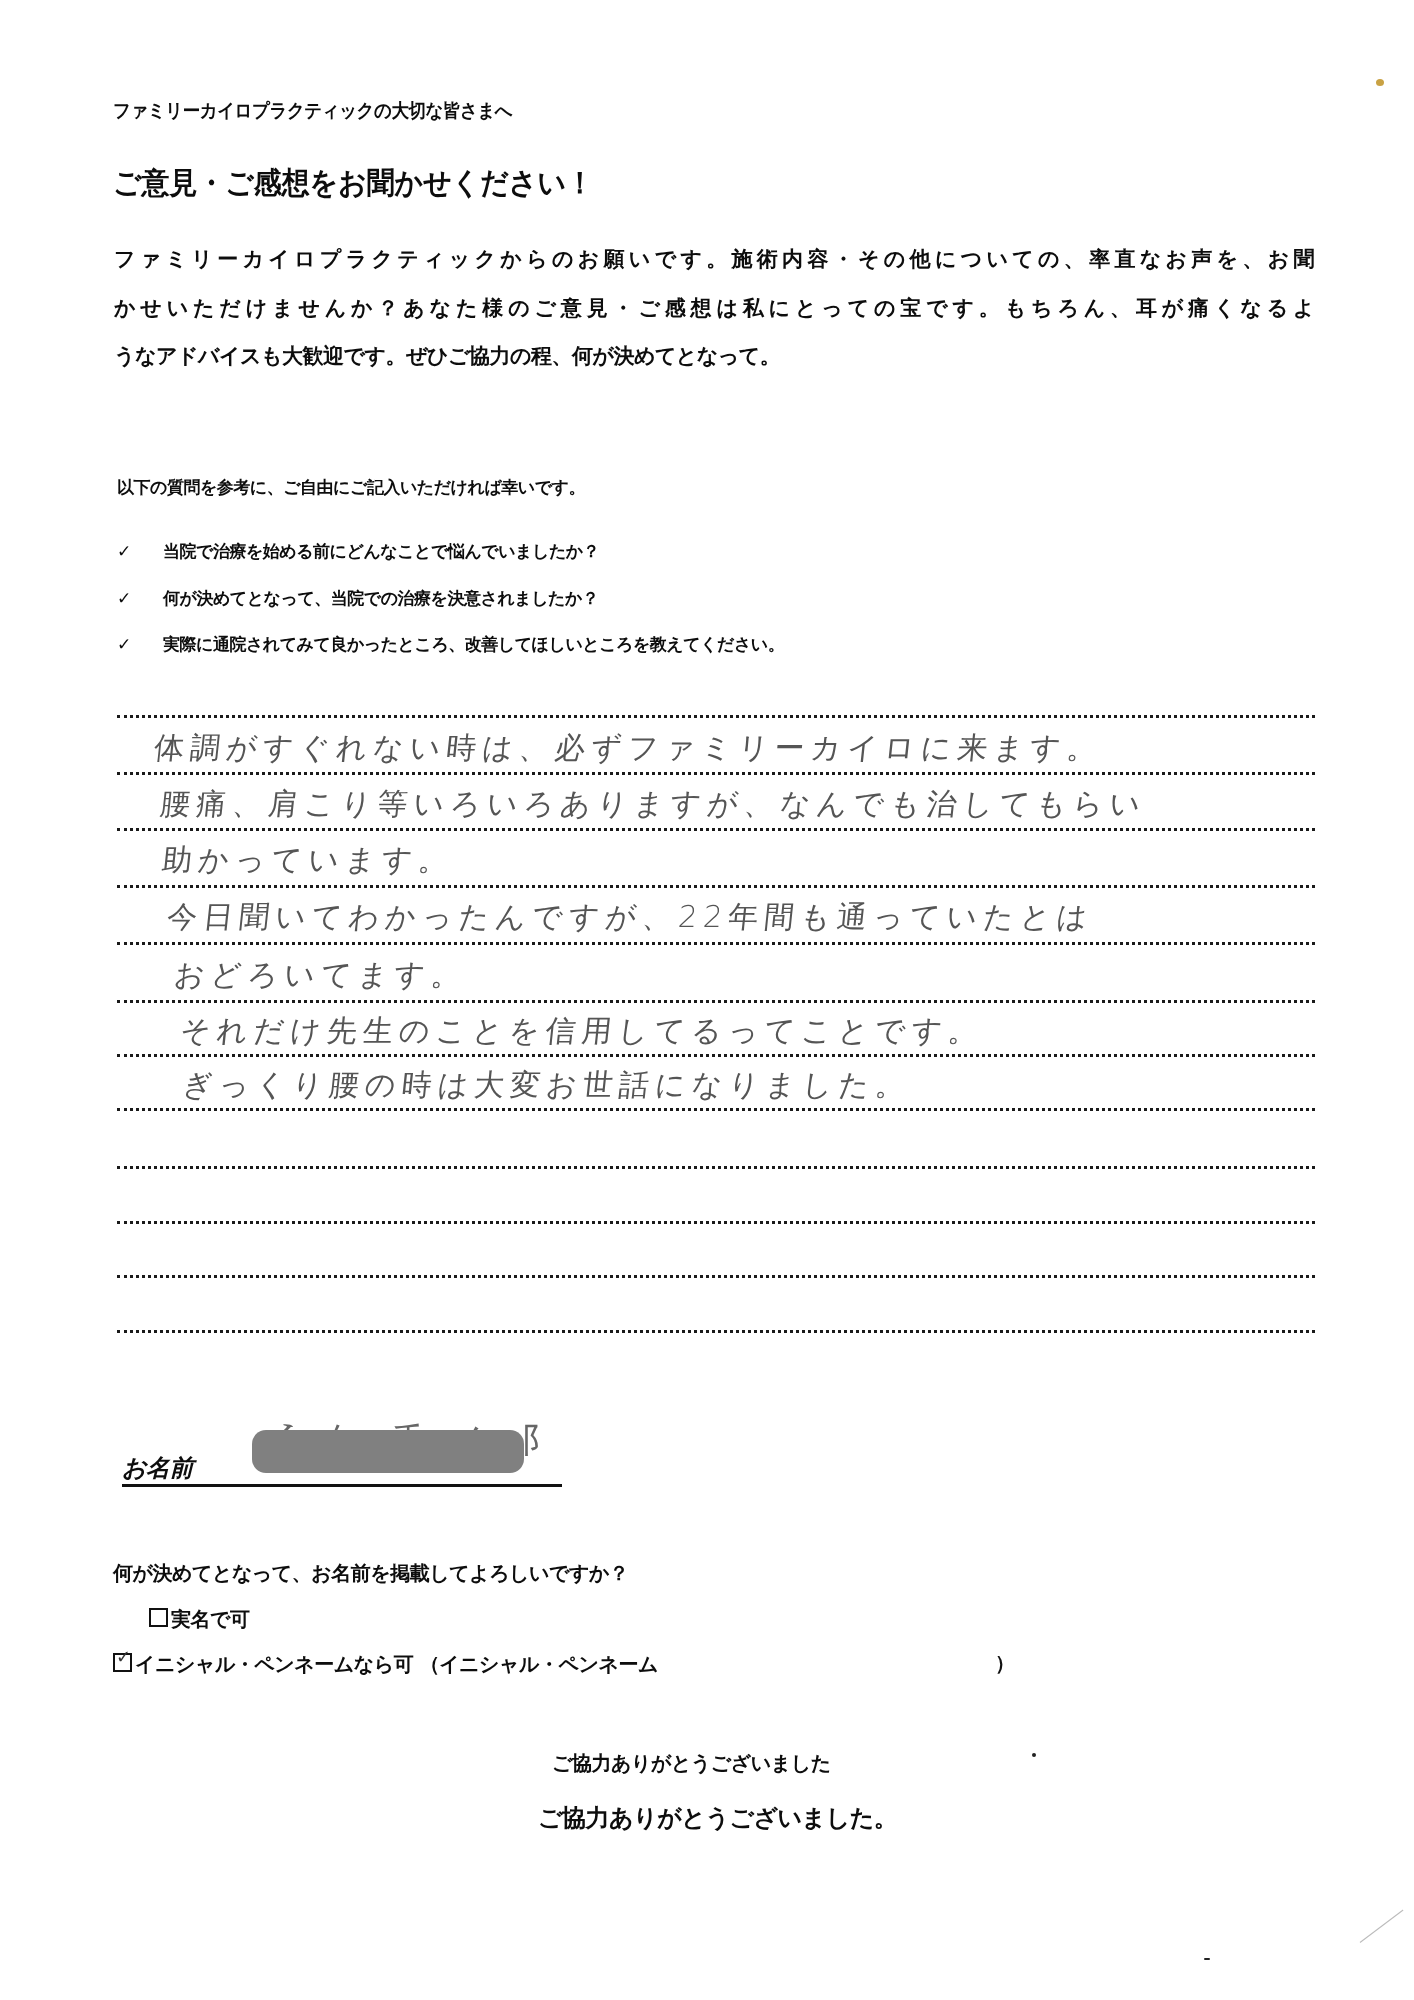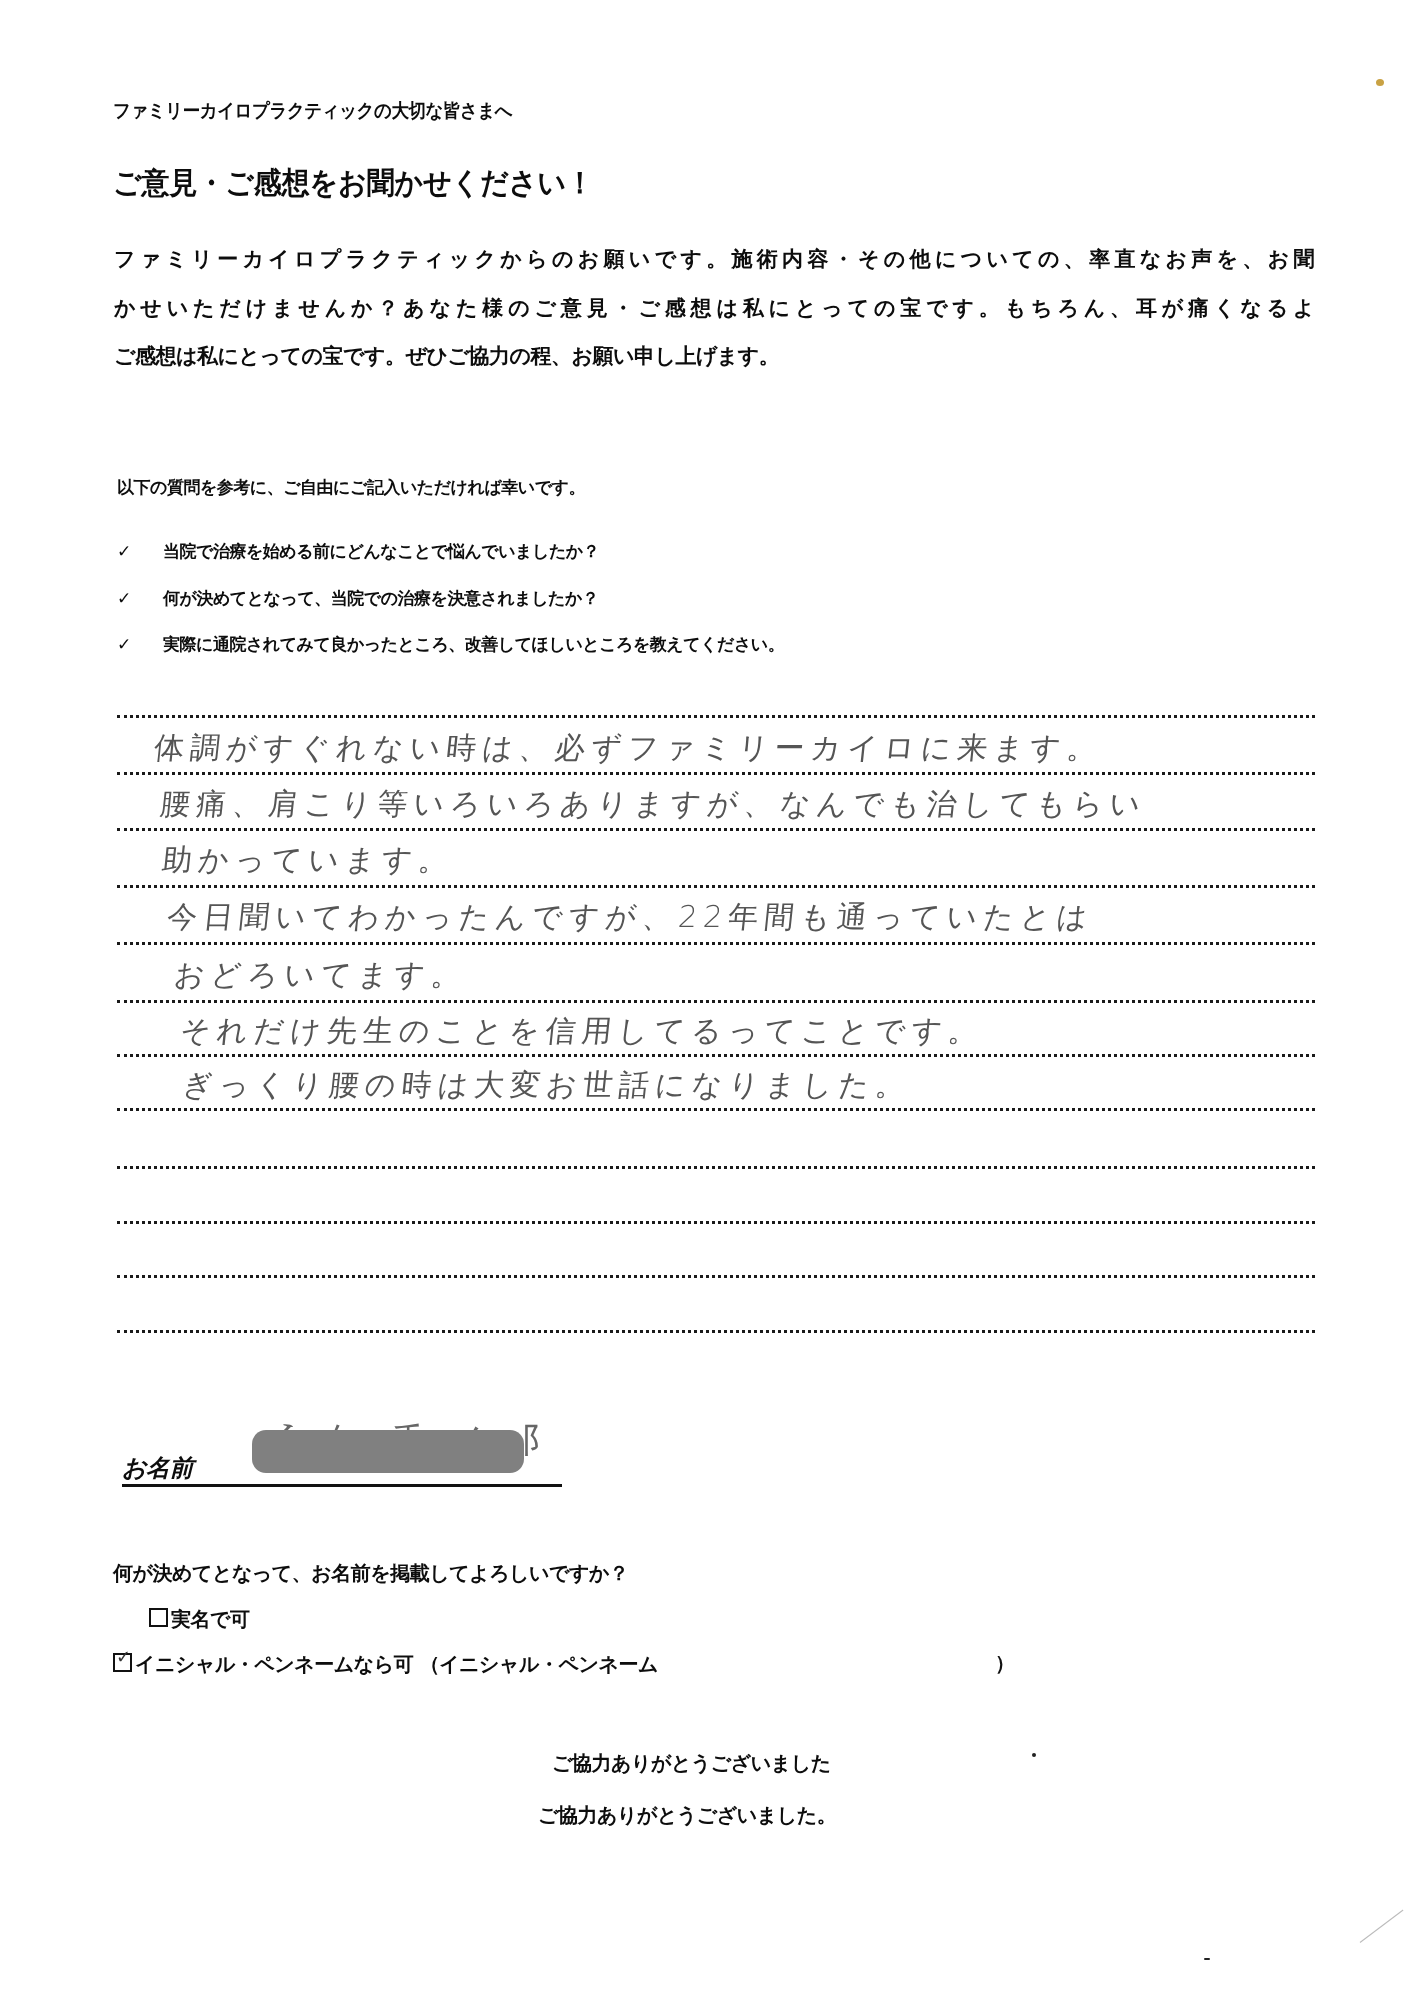--- a/index.html
+++ b/index.html
@@ -20,32 +20,32 @@
   .name-label { left: 122px; top: 1452px; font-size: 24px; font-style: italic; }
   .name-underline { position: absolute; left: 122px; top: 1484px; width: 440px; height: 0; border-top: 3px solid #111; }
   .name-hand { position: absolute; left: 262px; top: 1418px; font-size: 34px; color: #666; letter-spacing: 10px; font-weight: 300; }
   .redaction { position: absolute; left: 252px; top: 1430px; width: 272px; height: 43px; background: #808080; border-radius: 14px; }
   .consent-q { left: 113px; top: 1560px; font-size: 20px; }
   .opt { left: 113px; font-size: 20px; }
   .box { display: inline-block; width: 15px; height: 15px; border: 2px solid #111; vertical-align: -1px; margin-right: 3px; position: relative; }
   .box .tick { position: absolute; left: 1px; top: -9px; font-size: 18px; font-weight: normal; color: #333; }
   .paren-close { left: 995px; top: 1650px; font-size: 20px; font-weight: bold; }
   .footer1 { left: 552px; top: 1750px; font-size: 20px; }
-  .footer2 { left: 538px; top: 1802px; font-size: 20px; }
+  .footer2 { left: 538px; top: 1802px; font-size: 24px; }
   .speck { position: absolute; border-radius: 50%; }
 </style>
 </head>
 <body>
 
 <div class="abs print greeting">ファミリーカイロプラクティックの大切な皆さまへ</div>
 <div class="abs print title">ご意見・ご感想をお聞かせください！</div>
 
 <div class="abs print para" style="top:245px;">ファミリーカイロプラクティックからのお願いです。施術内容・その他についての、率直なお声を、お聞</div>
 <div class="abs print para" style="top:294px;">かせいただけませんか？あなた様のご意見・ご感想は私にとっての宝です。もちろん、耳が痛くなるよ</div>
-<div class="abs print para last" style="top:342px;">ご感想は私にとっての宝です。ぜひご協力の程、お願い申し上げます。</div>
+<div class="abs print para last" style="top:342px;">うなアドバイスも大歓迎です。ぜひご協力の程、何が決めてとなって。</div>
 
 <div class="abs print intro">以下の質問を参考に、ご自由にご記入いただければ幸いです。</div>
 <div class="abs print qitem" style="top:496px;">
   <span class="check">✓</span><span>当院で治療を始める前にどんなことで悩んでいましたか？</span>
 </div>
 <div class="abs print qitem" style="top:543px;">
   <span class="check">✓</span><span>何が決めてとなって、当院での治療を決意されましたか？</span>
 </div>
 <div class="abs print qitem" style="top:589px;">
   <span class="check">✓</span><span>実際に通院されてみて良かったところ、改善してほしいところを教えてください。</span>

